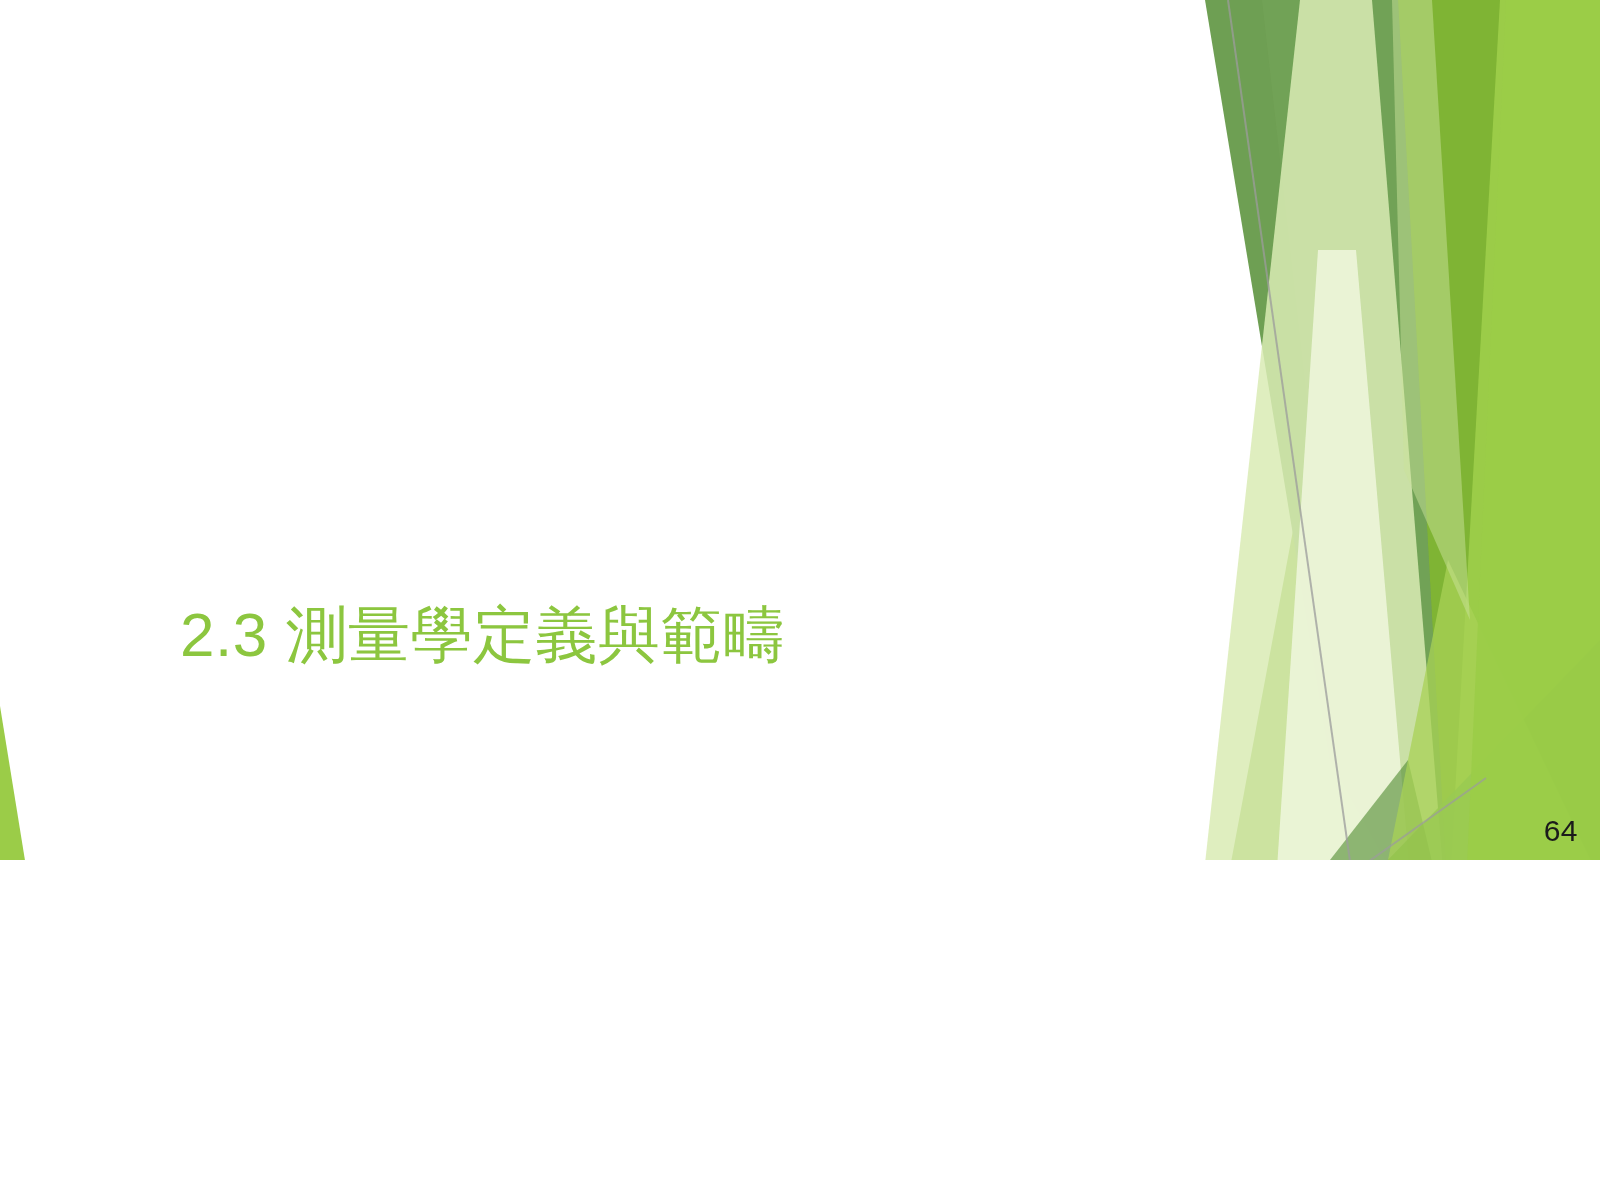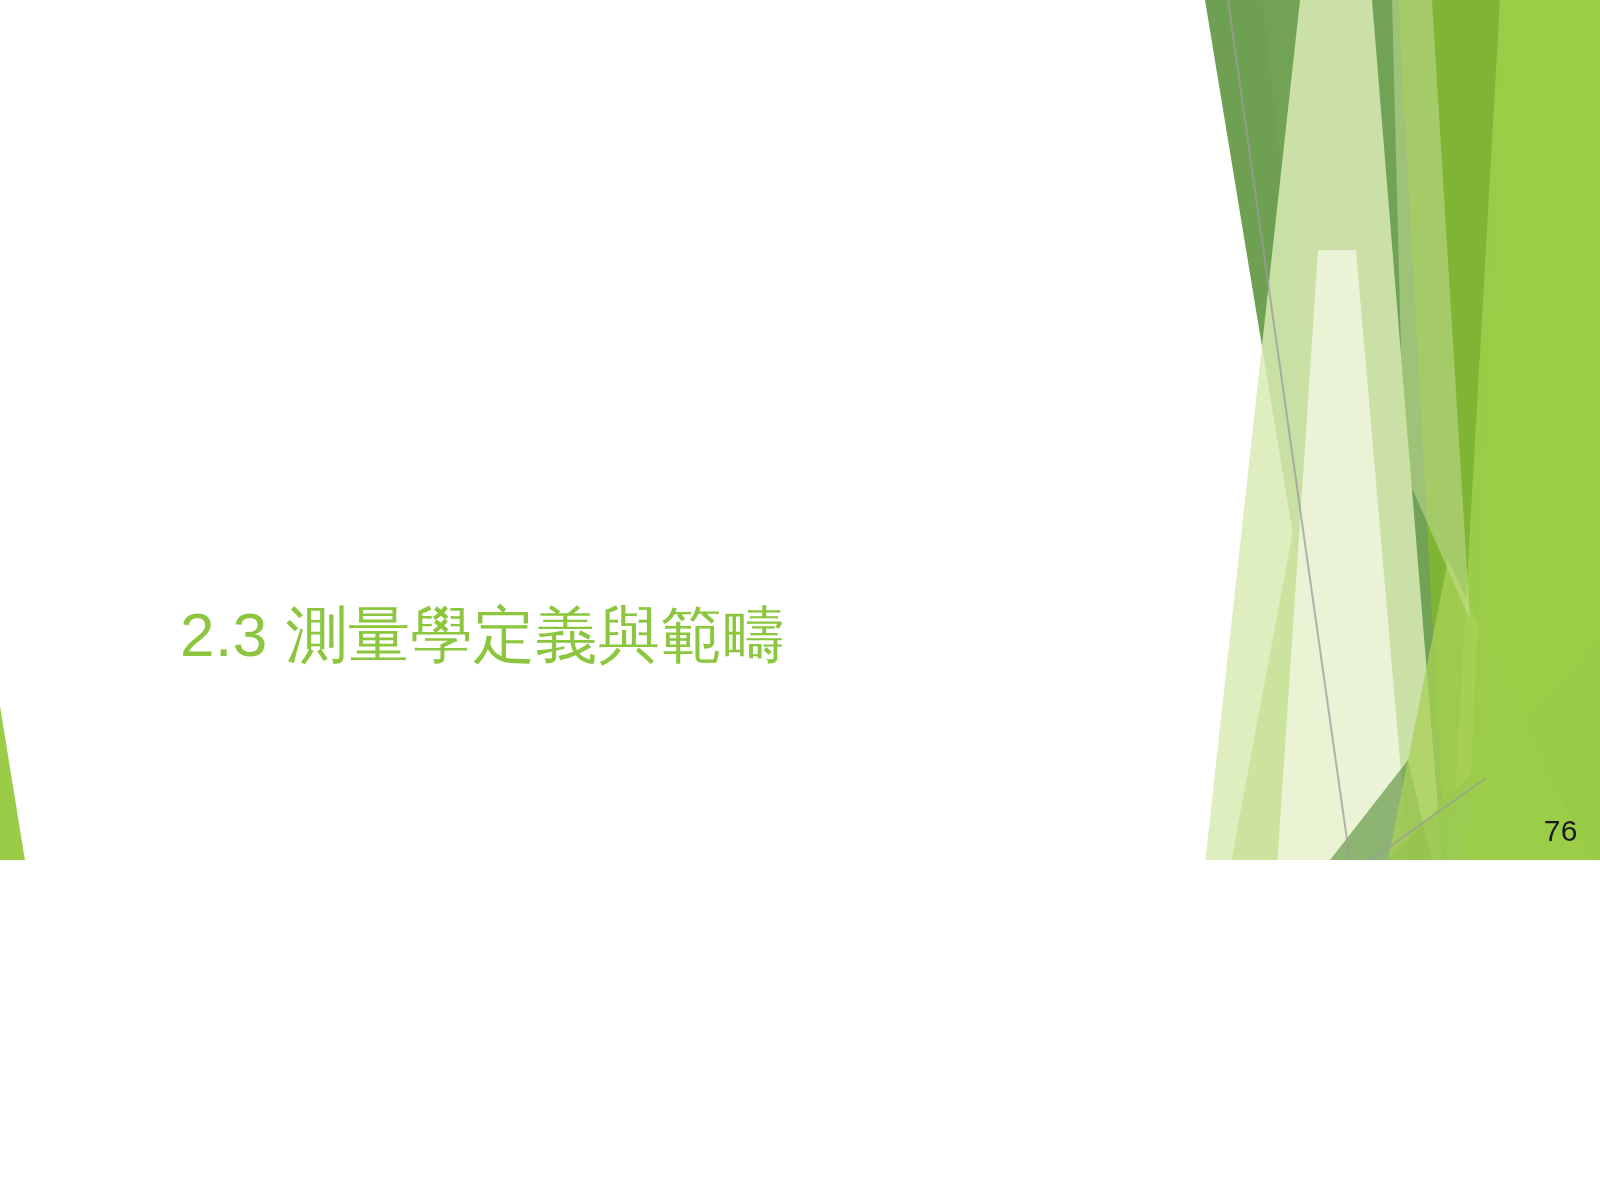--- a/index.html
+++ b/index.html
@@ -79,15 +79,15 @@
 
     <polygon points="1392,0 1432,0 1470,620 1404,470" fill="#C9E29A" opacity="0.5"></polygon>
 
     <line x1="1228" y1="0" x2="1398" y2="1200" stroke="#9C9C9C" stroke-width="2" opacity="0.75"></line>
 
     <line x1="1486" y1="778" x2="893" y2="1200" stroke="#9C9C9C" stroke-width="2" opacity="0.7"></line>
   </svg>
 
   <h1 class="slide-title">2.3 測量學定義與範疇</h1>
 
-  <div class="page-number">76</div>
+  <div class="page-number">64</div>
 
 </div>
 
 </body></html>

